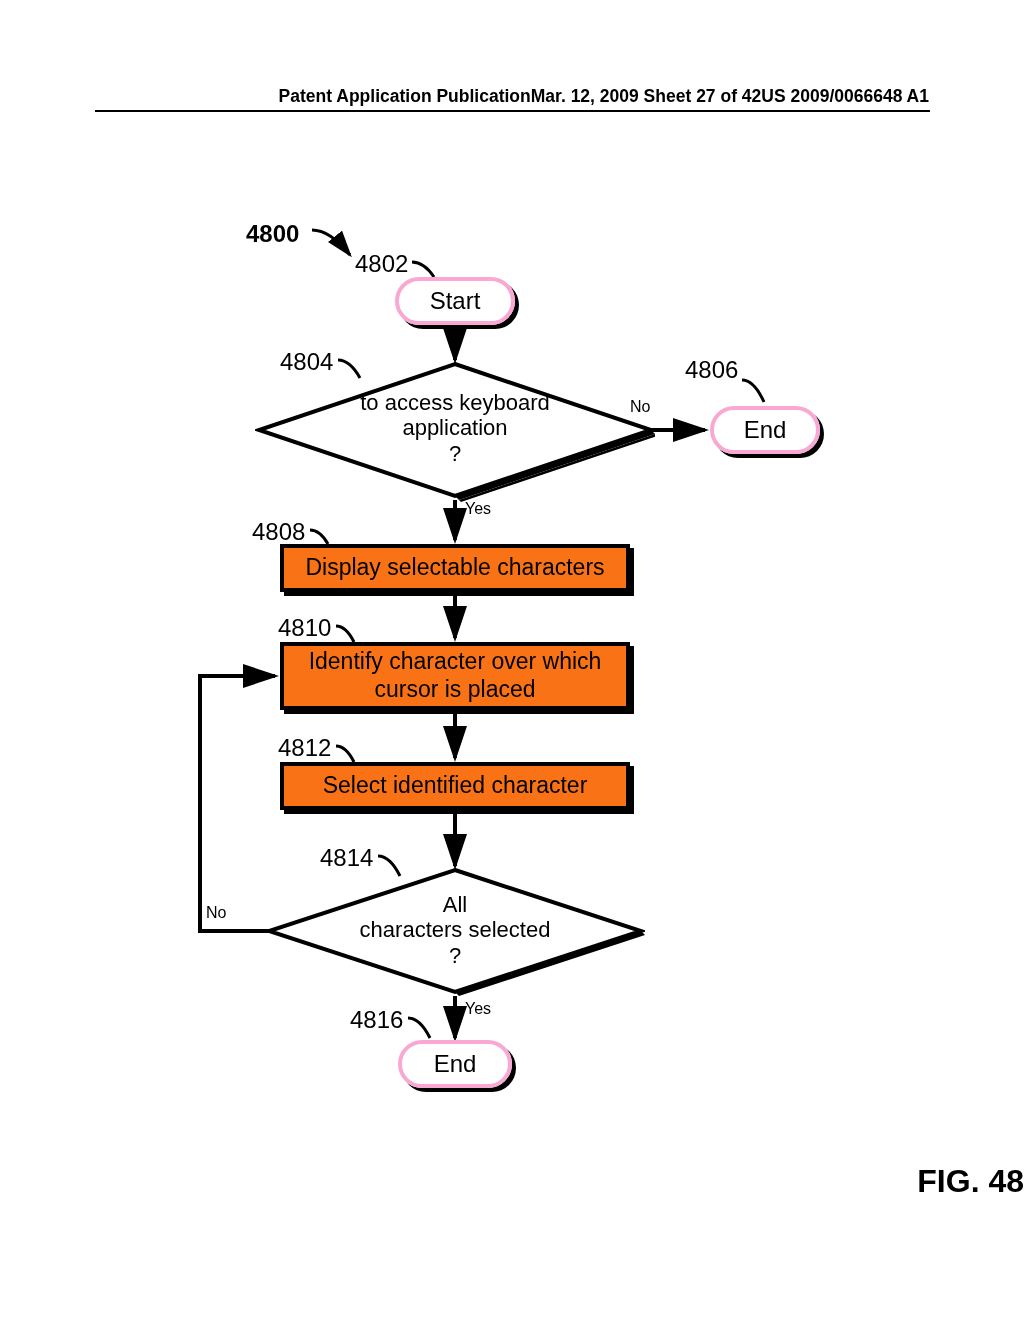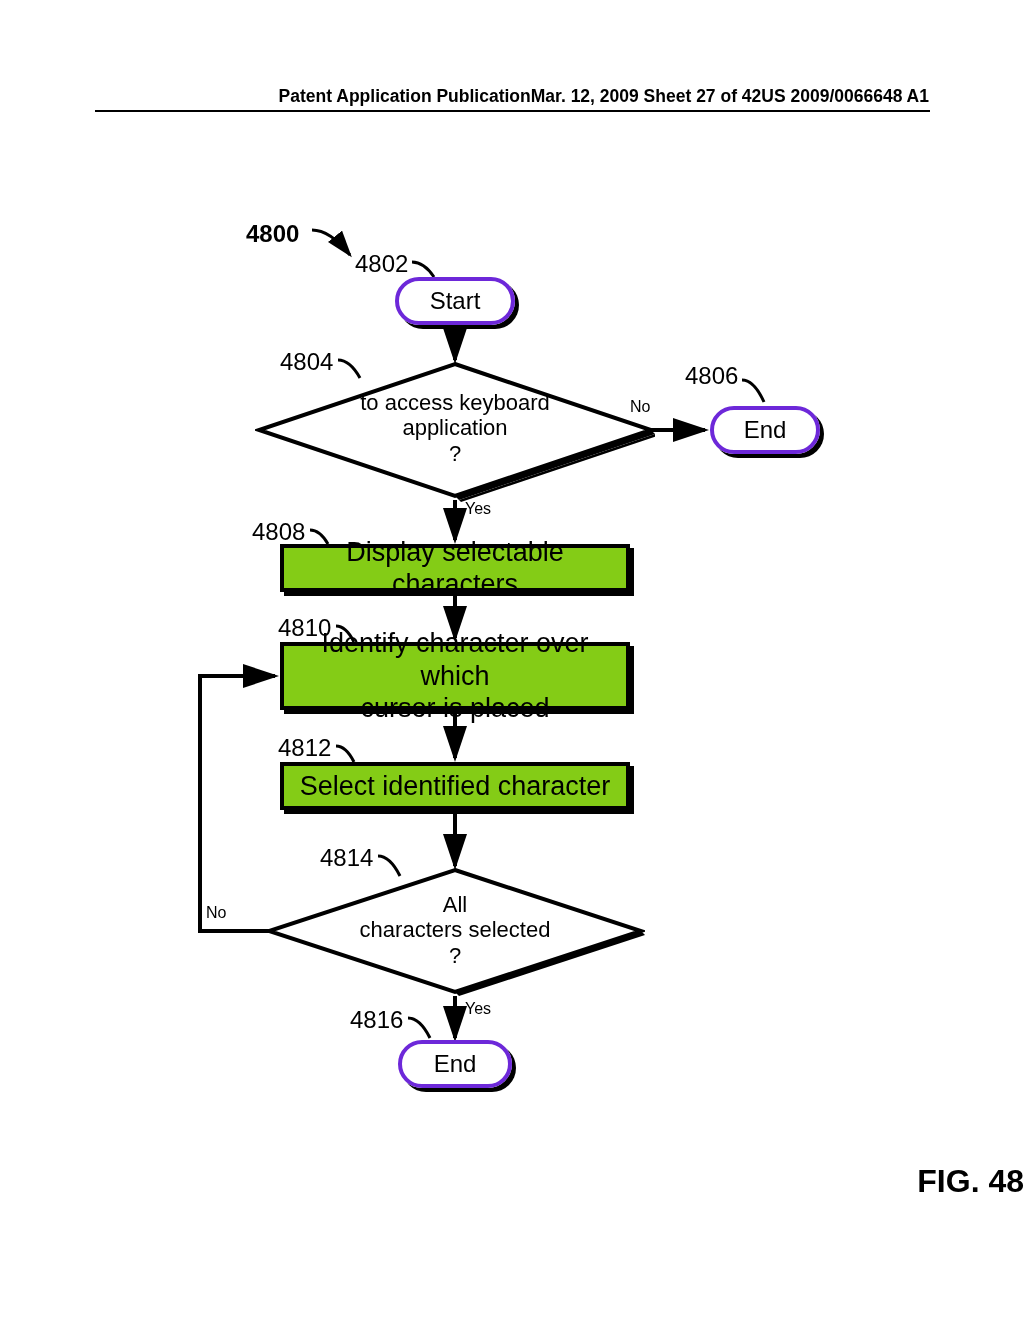--- a/index.html
+++ b/index.html
@@ -53,45 +53,45 @@
     text-align: right;
     font-size: 32px;
     font-weight: bold;
   }
   svg { position: absolute; top: 0; left: 0; }
 
   
   .terminator {
     position: absolute;
     background: #fff;
-    border: 4px solid #6d28d9;
+    border: 4px solid #f9a8d4;
     border-radius: 24px;
     display: flex;
     align-items: center;
     justify-content: center;
     font-size: 24px;
   }
   .terminator .shadow {
     position: absolute;
     inset: -4px;
     border-radius: 24px;
     box-shadow: 4px 4px 0 #000;
     z-index: -1;
   }
 
   
   .process {
     position: absolute;
-    background: #84cc16;
+    background: #f97316;
     border: 4px solid #000;
     display: flex;
     align-items: center;
     justify-content: center;
     text-align: center;
-    font-size: 27px;
+    font-size: 23px;
     line-height: 1.2;
     padding: 6px 4px;
   }
   .process::after {
     content: "";
     position: absolute;
     inset: -4px;
     box-shadow: 4px 4px 0 #000;
     z-index: -1;
   }
@@ -160,21 +160,21 @@
           <div>?</div>
         </div>
     </div>
   </div>
 
   <div class="edge-label" style="left:630px; top:188px;">No</div>
   <svg width="1024" height="940">
     <line x1="651" y1="220" x2="705" y2="220" stroke="#000" stroke-width="4" marker-end="url(#arrow)"></line>
   </svg>
 
-  <div class="ref-label" style="left:685px; top:152px;">4806</div>
+  <div class="ref-label" style="left:685px; top:146px;">4806</div>
   <svg width="1024" height="940">
     <path d="M742 170 Q754 170 764 192" stroke="#000" stroke-width="3" fill="none"></path>
   </svg>
   <div class="terminator" style="left:710px; top:196px; width:110px; height:48px;">
     <div class="shadow"></div>
     <span>End</span>
   </div>
 
   <div class="edge-label" style="left:465px; top:290px;">Yes</div>
   <svg width="1024" height="940">

